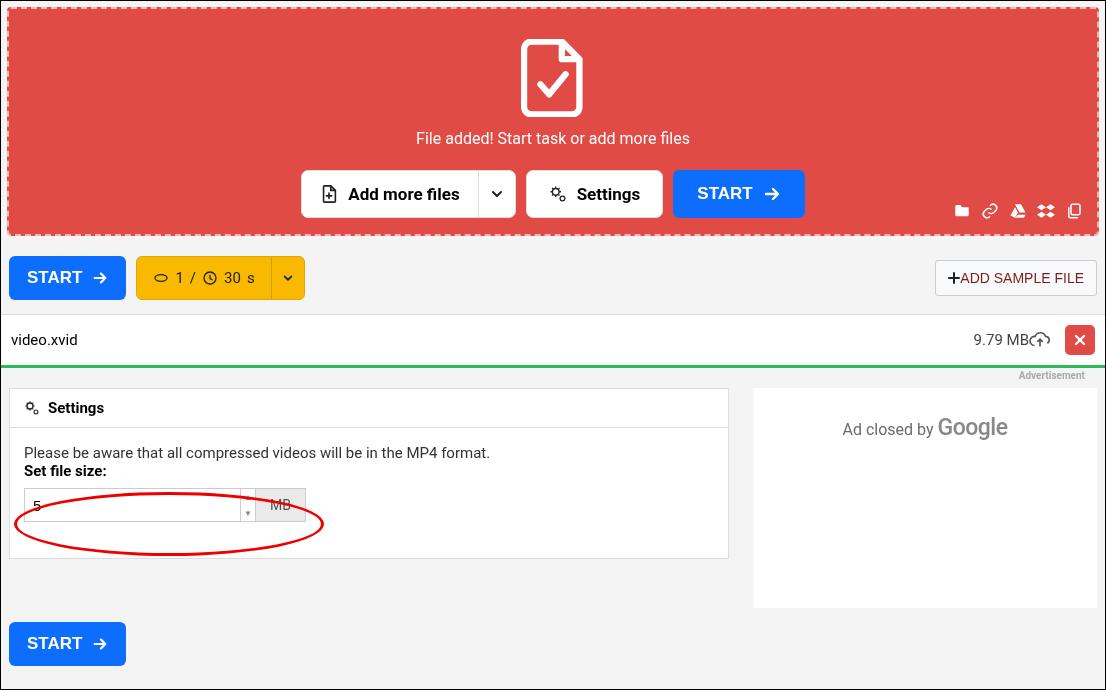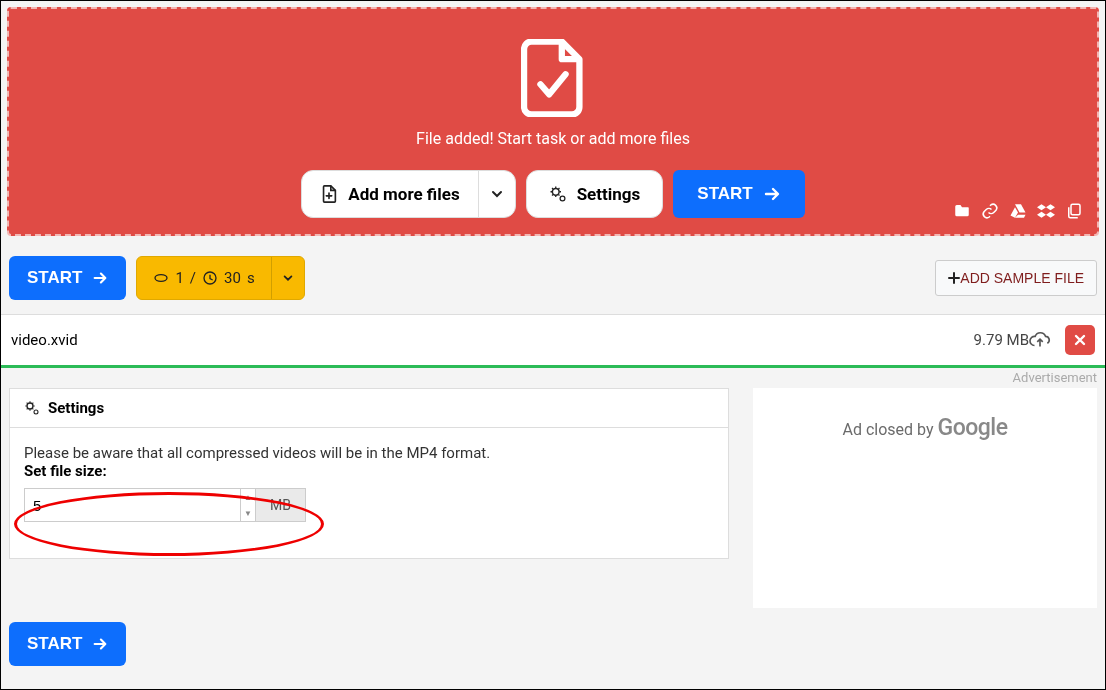--- a/index.html
+++ b/index.html
@@ -17,21 +17,21 @@
     border: 2px dashed rgba(255,255,255,0.6);
     border-radius: 4px;
     text-align: center;
     padding: 30px 10px 16px 10px;
     position: relative;
   }
   .file-icon-svg { margin: 0 auto 12px auto; display:block; }
   .upload-msg { color: #fff; font-size: 16px; margin-bottom: 22px; }
   .btn-row { display: flex; justify-content: center; gap: 10px; }
   .btn-white {
-    background: #fff; border: 1px solid #ddd; border-radius: 12px;
+    background: #fff; border: 1px solid #ddd; border-radius: 7px;
     display: flex; align-items: center; font-weight: bold; font-size: 17px;
     height: 48px;
   }
   .add-files-main { display:flex; align-items:center; gap:10px; padding: 0 18px; border-right: 1px solid #ddd; height:100%;}
   .dropdown-caret { width: 36px; display:flex; align-items:center; justify-content:center; height:100%; }
   .settings-btn { padding: 0 22px; gap: 10px; }
   .btn-blue {
     background: #0d6efd; color:#fff; border:none; border-radius:6px;
     font-weight:bold; font-size:17px; height:48px; padding:0 24px;
     display:flex; align-items:center; gap:10px;
@@ -92,21 +92,21 @@
   .spin-box div{flex:1; display:flex; align-items:center; justify-content:center; font-size:8px; color:#888;}
   .unit-box {
     border:1px solid #ccc; border-left:none; background:#eaeaea; padding:8px 14px;
     display:flex; align-items:center; color:#555; font-size:14px;
   }
   .circle-annot {
     position:absolute; border:3px solid #e00; border-radius:50%;
     width:310px; height:64px; left:4px; top:64px; pointer-events:none;
   }
   .ad-col { flex:1; position:relative; }
-  .ad-label { position:absolute; right:0; top:-18px; font-size:13px; color:#aaa; }
+  .ad-label { position:absolute; right:12px; top:-18px; font-size:10px; color:#aaa;font-weight:bold; }
   .ad-box {
     background:#fff; height:220px; display:flex; flex-direction:column;
     align-items:center; padding-top:26px; color:#6b6b6b; font-size:16px;
   }
   .google-logo { color:#888; font-size:23px; font-weight:500; letter-spacing:-.5px;}
   .bottom-start { margin:14px 8px; }
   .icon-sm { width:16px; height:16px; }
 </style>
 </head>
 <body>

